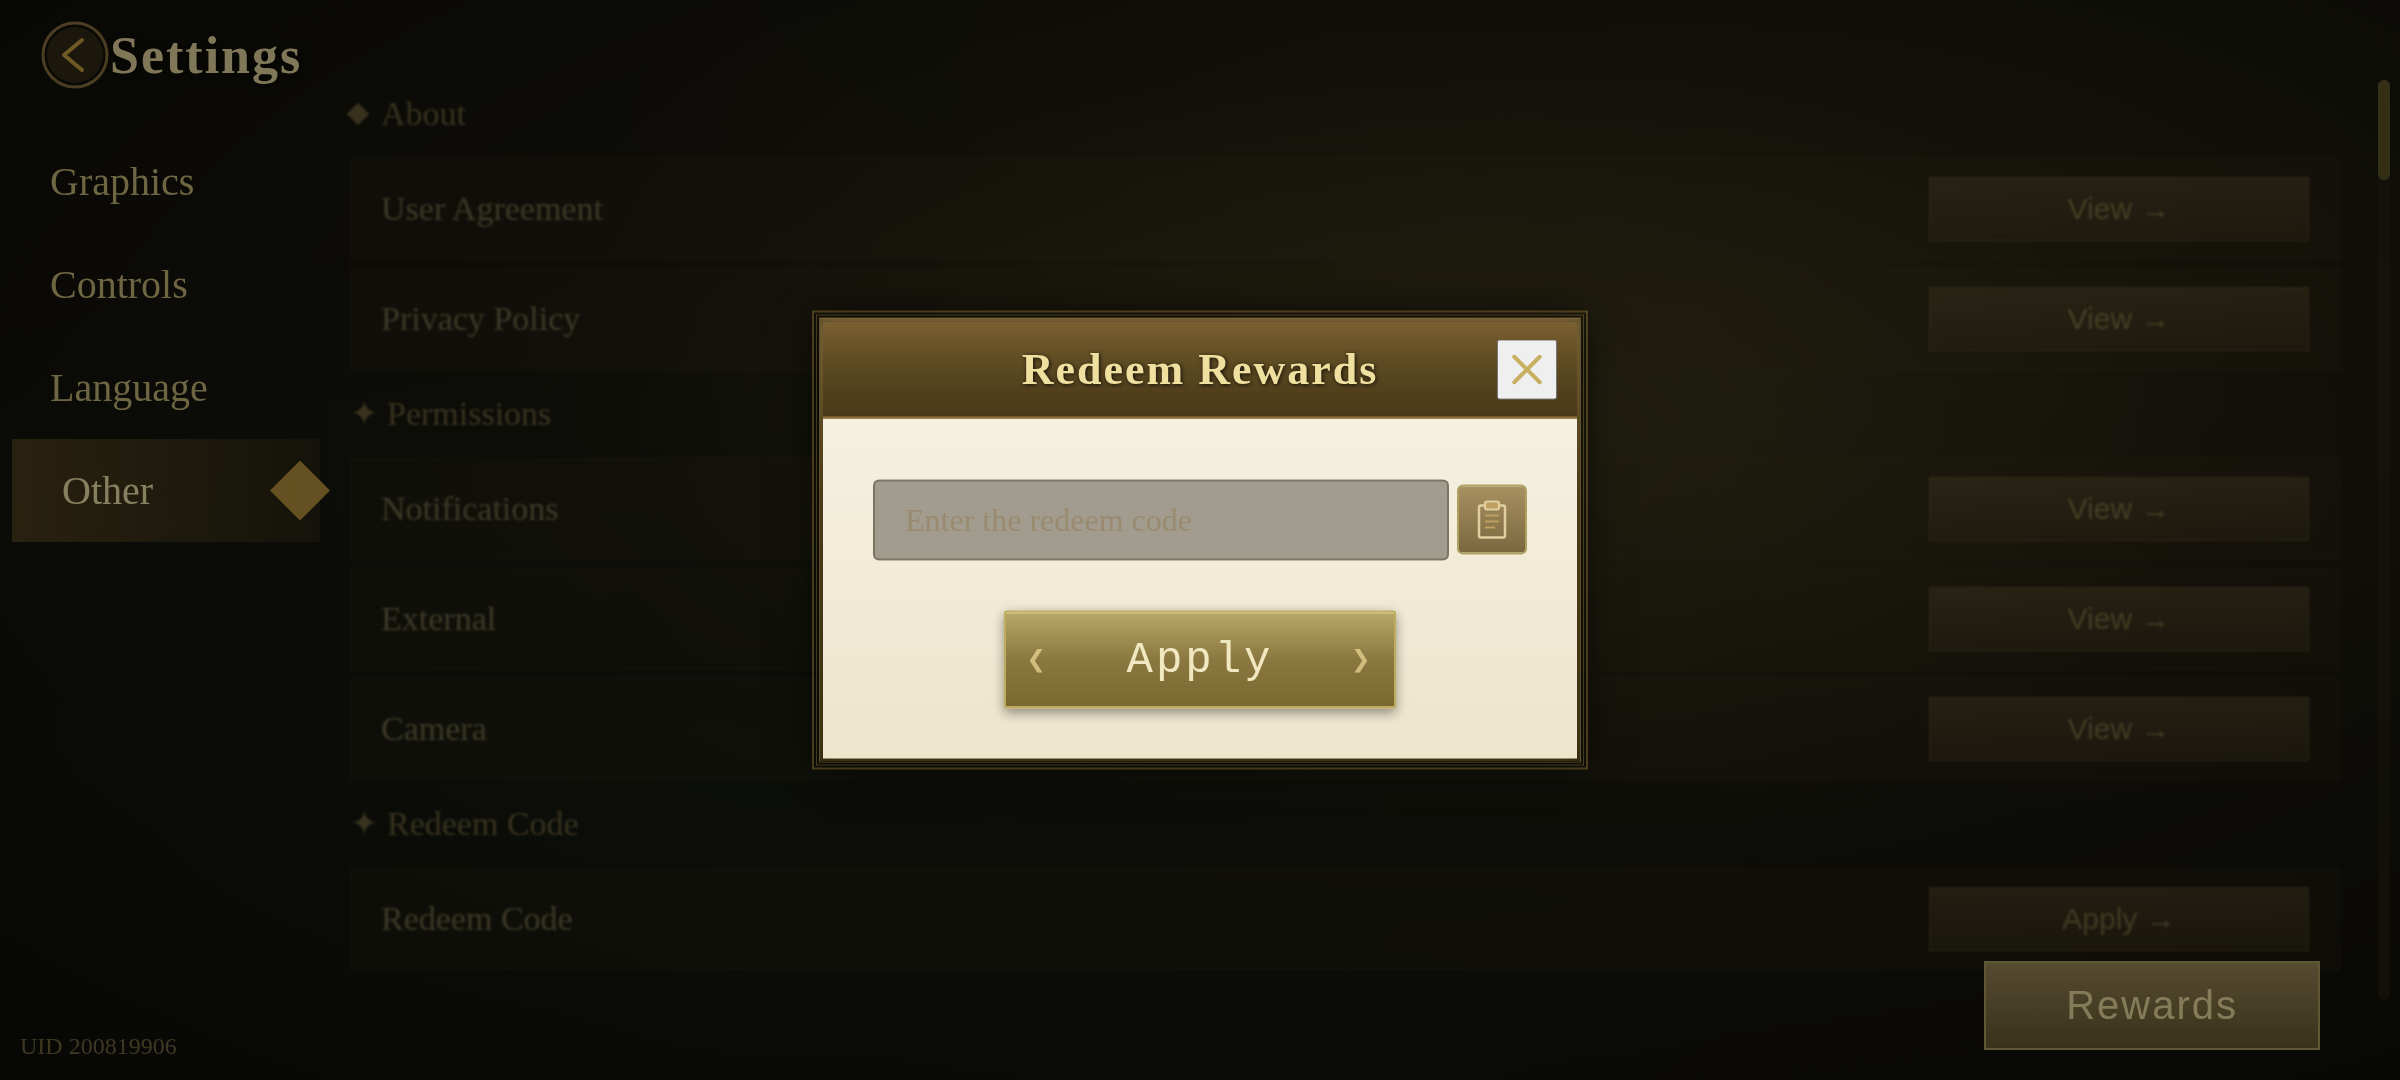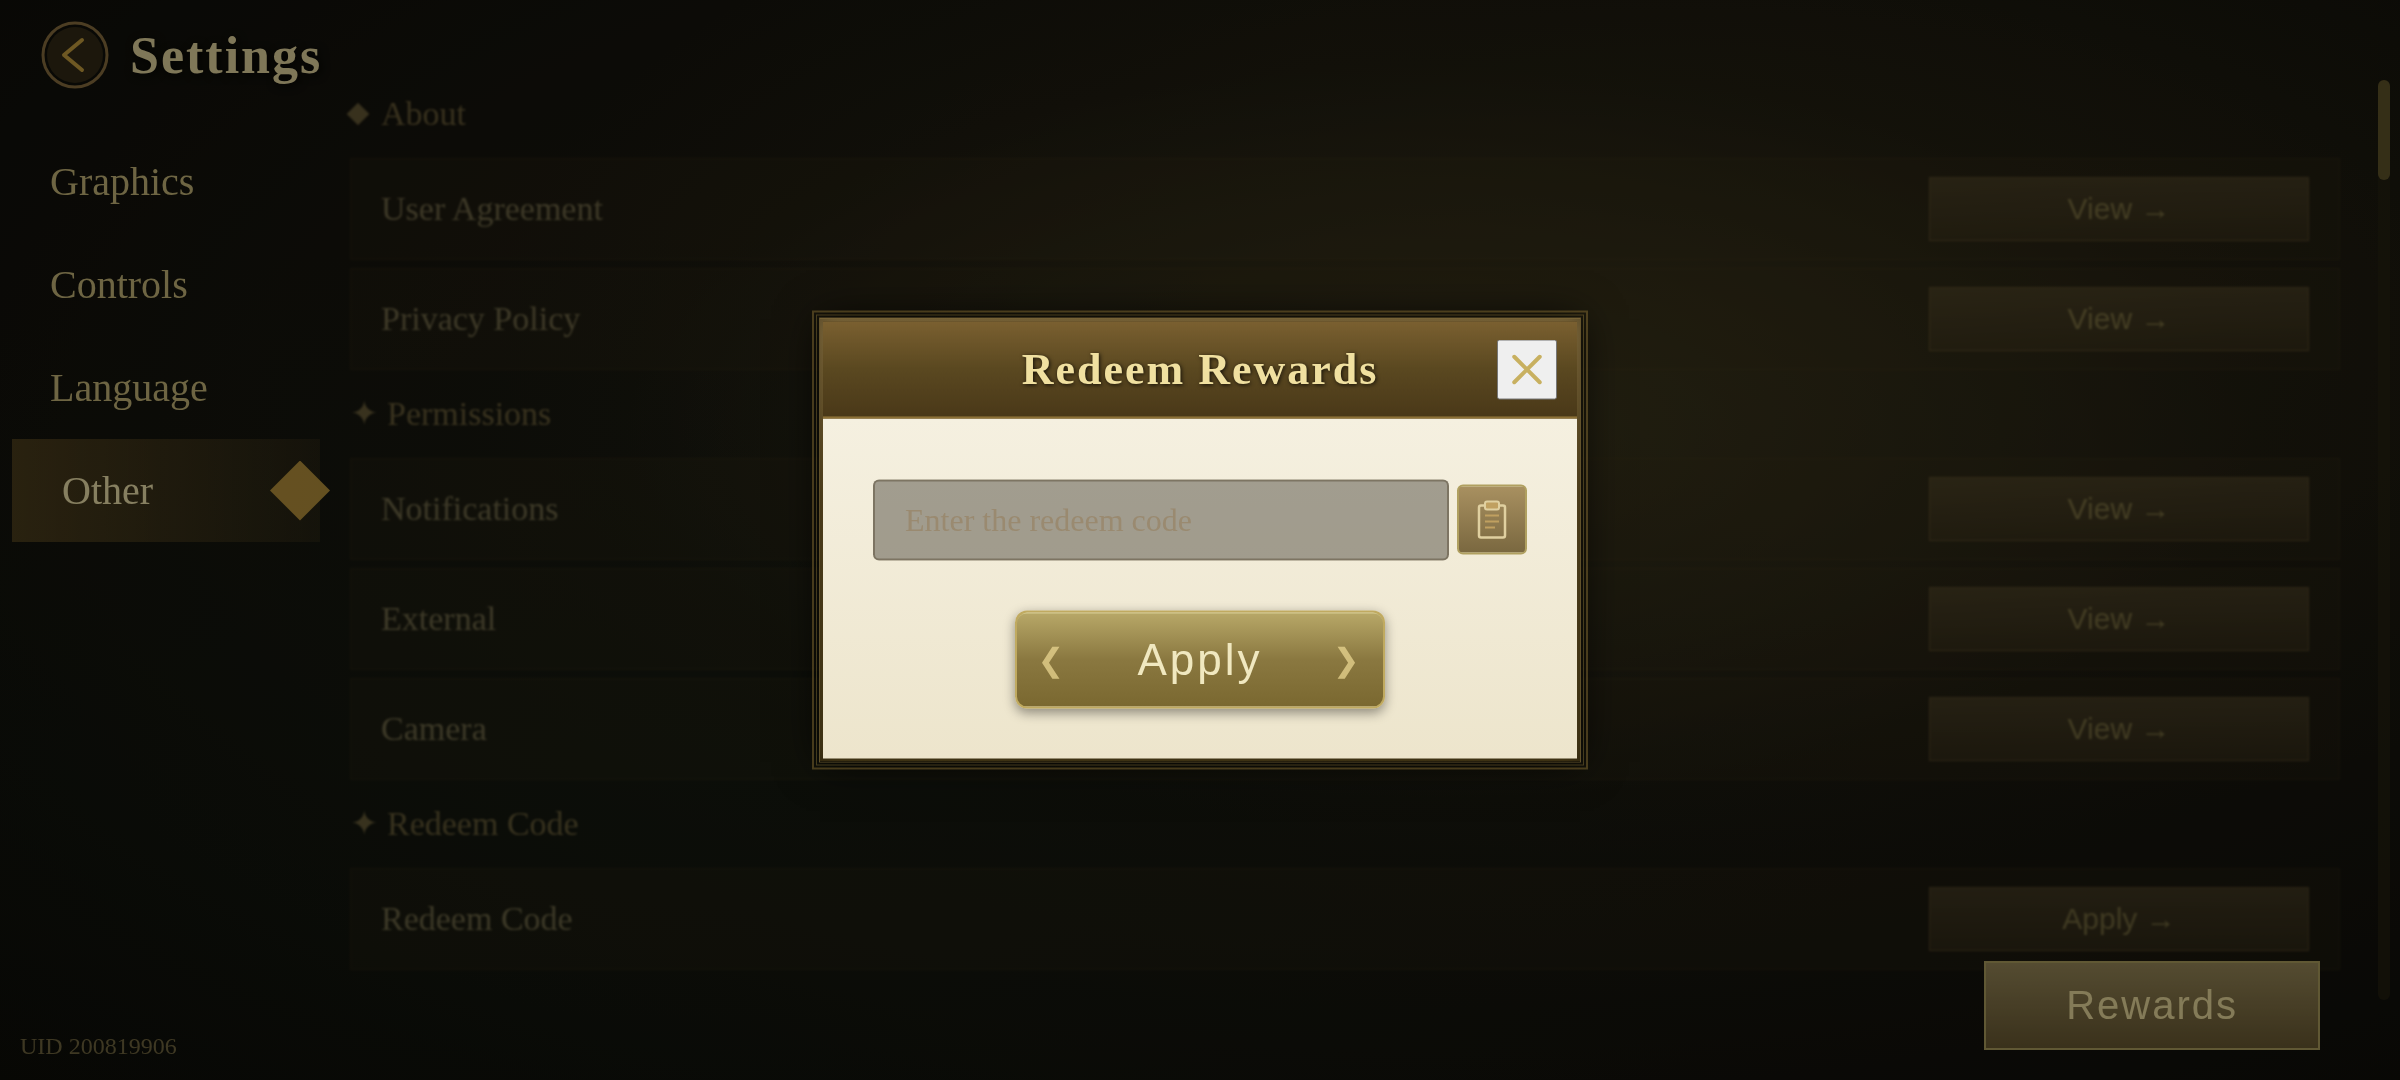--- a/index.html
+++ b/index.html
@@ -38,21 +38,20 @@
       z-index: 5;
     }
 
     
     .settings-header {
       position: absolute;
       top: 20px;
       left: 40px;
       display: flex;
       align-items: center;
-      gap: 20px;
       z-index: 3;
     }
 
     .settings-icon {
       width: 70px;
       height: 70px;
     }
 
     .settings-title {
       color: #e8d9a0;
@@ -335,24 +334,24 @@
       display: flex;
       align-items: center;
       justify-content: center;
       flex-shrink: 0;
     }
 
     
     .apply-btn {
       background: linear-gradient(180deg, #b8a868 0%, #8a7840 50%, #7a6830 100%);
       border: 2px solid #c0aa60;
-      border-radius: 12px;
+      border-radius: 3px;
       color: #f0e8c0;
       font-size: 44px;
-      font-family: Liberation Sans, sans-serif;
+      font-family: Liberation Mono, monospace;
       letter-spacing: 3px;
       padding: 22px 120px;
       cursor: pointer;
       box-shadow:
         0 4px 12px rgba(0,0,0,0.4),
         inset 0 1px 0 rgba(255,255,200,0.2);
       position: relative;
       overflow: hidden;
     }
 

